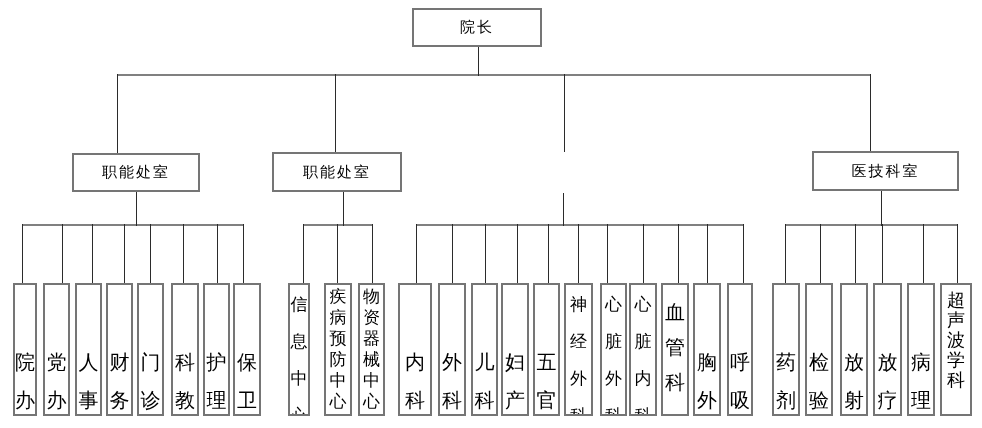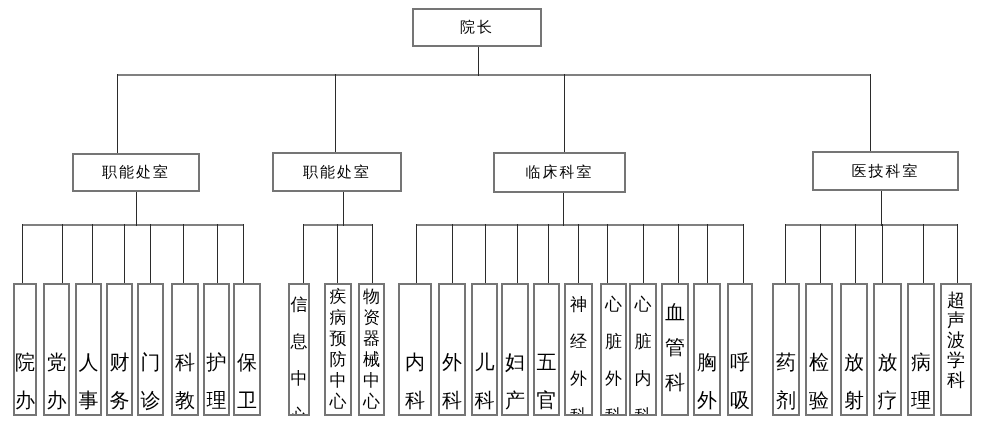--- a/index.html
+++ b/index.html
@@ -79,23 +79,20 @@
   <div class="box" style="left:412px;top:8px;width:130px;height:39px">
     <span class="hlabel">院长</span>
   </div>
 
   <div class="box" style="left:72px;top:153px;width:128px;height:39px">
     <span class="hlabel">职能处室</span>
   </div>
   <div class="box" style="left:272px;top:152px;width:130px;height:40px">
     <span class="hlabel">职能处室</span>
   </div>
-  <div class="box" style="left:493px;top:152px;width:133px;height:41px">
-    <span class="hlabel">临床科室</span>
-  </div>
   <div class="box" style="left:812px;top:151px;width:147px;height:40px">
     <span class="hlabel">医技科室</span>
   </div>
 
   <div class="box leaf n2" style="left:13px;top:283px;width:24px;height:133px">
       <span class="vlabel">
         <div>院</div>
         <div>办</div>
       </span>
     </div>

